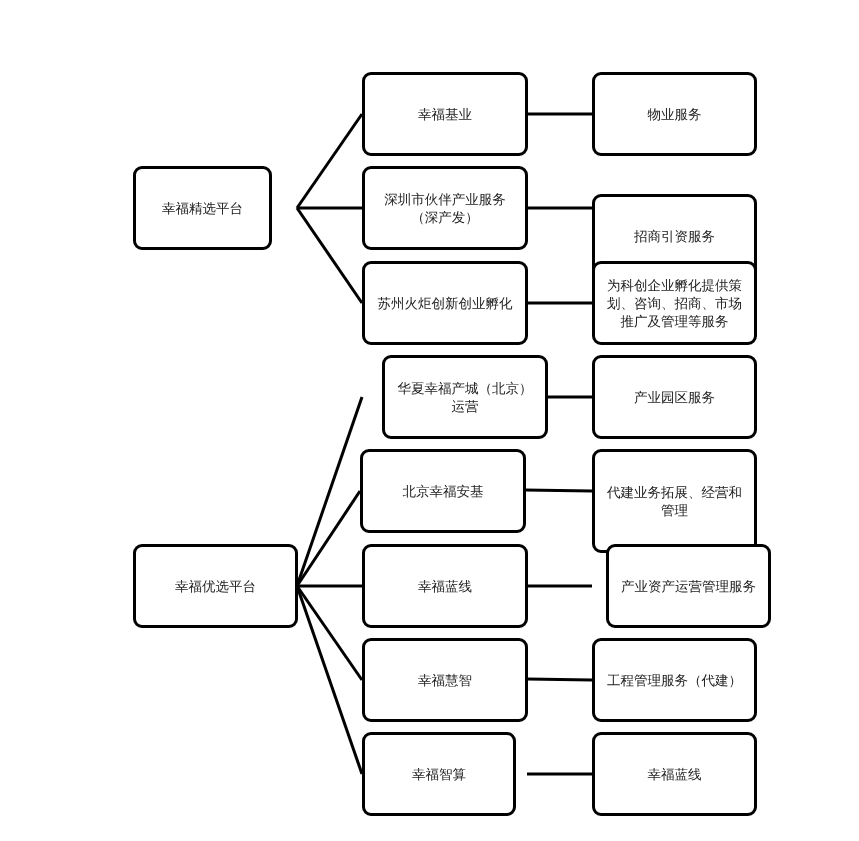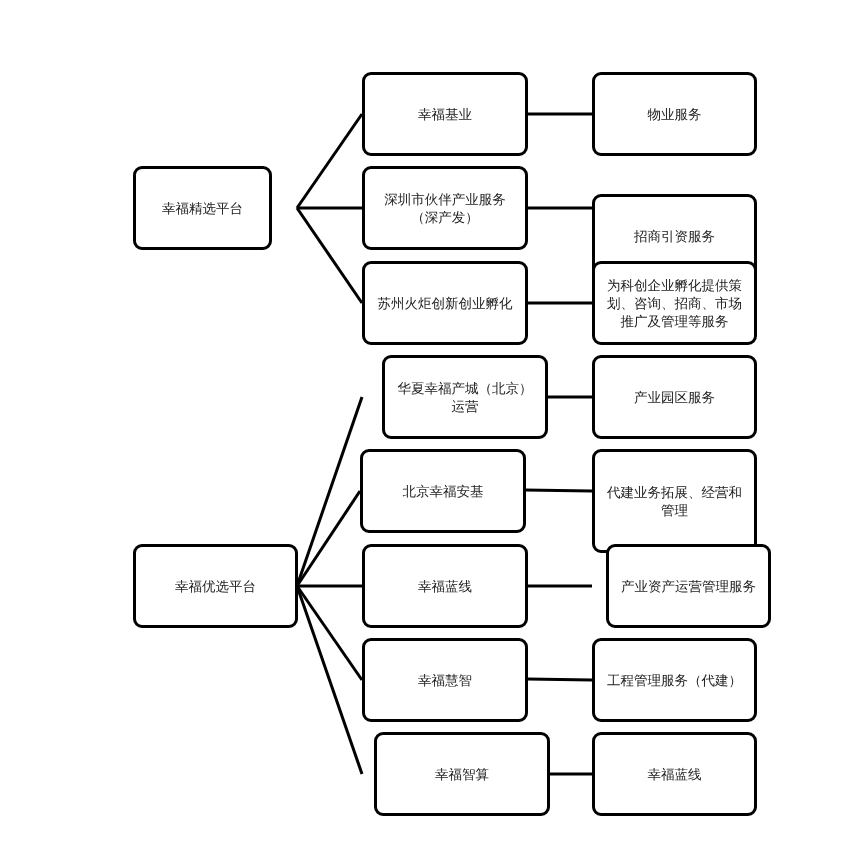--- a/index.html
+++ b/index.html
@@ -60,21 +60,21 @@
 </div>
 <div class="node" style="left:360px;top:449px;width:166px;height:84px;">
   <span>北京幸福安基</span>
 </div>
 <div class="node" style="left:362px;top:544px;width:166px;height:84px;">
   <span>幸福蓝线</span>
 </div>
 <div class="node" style="left:362px;top:638px;width:166px;height:84px;">
   <span>幸福慧智</span>
 </div>
-<div class="node" style="left:362px;top:732px;width:176px;height:84px;margin-left:12px;">
+<div class="node" style="left:362px;top:732px;width:154px;height:84px;">
   <span>幸福智算</span>
 </div>
 
 <div class="node" style="left:592px;top:72px;width:165px;height:84px;">
   <span>物业服务</span>
 </div>
 <div class="node" style="left:592px;top:166px;width:165px;height:84px;margin-top:28px;">
   <span>招商引资服务</span>
 </div>
 <div class="node" style="left:592px;top:261px;width:165px;height:84px;">

